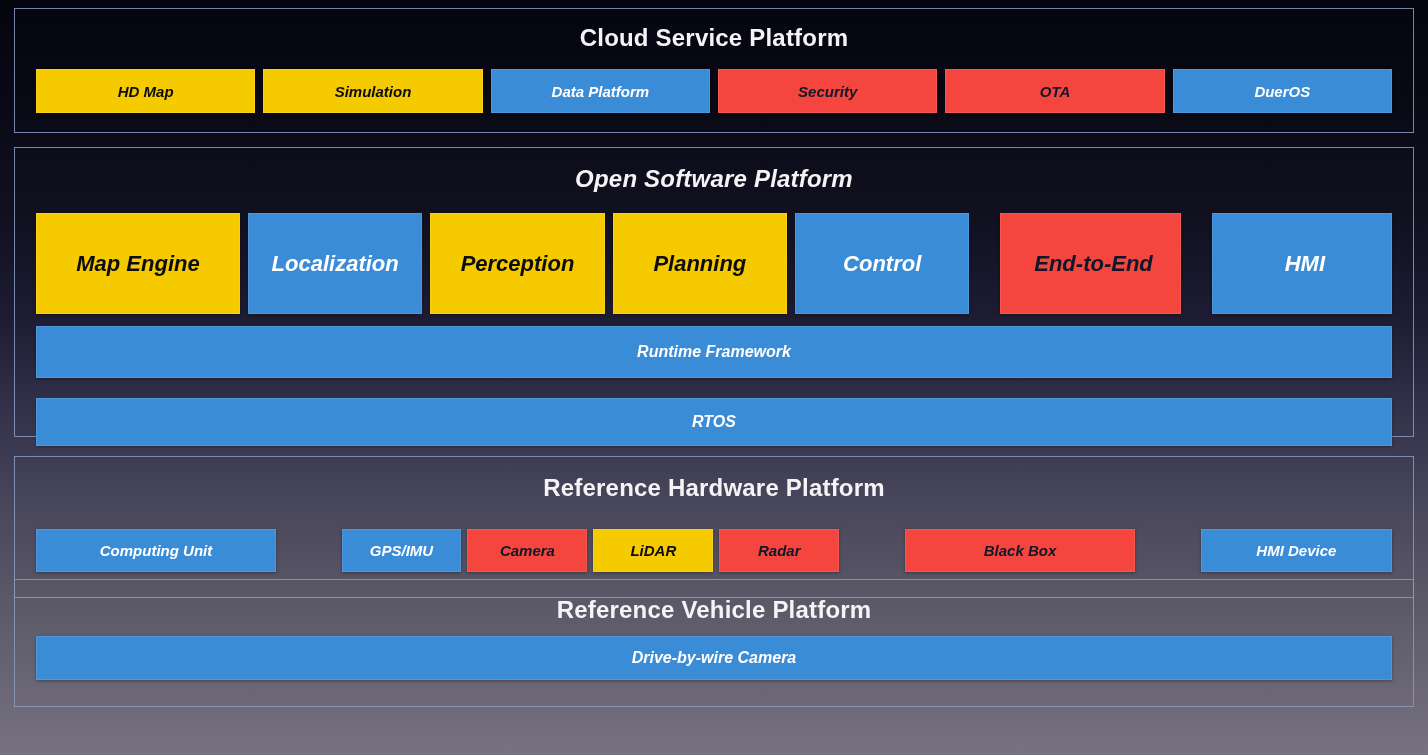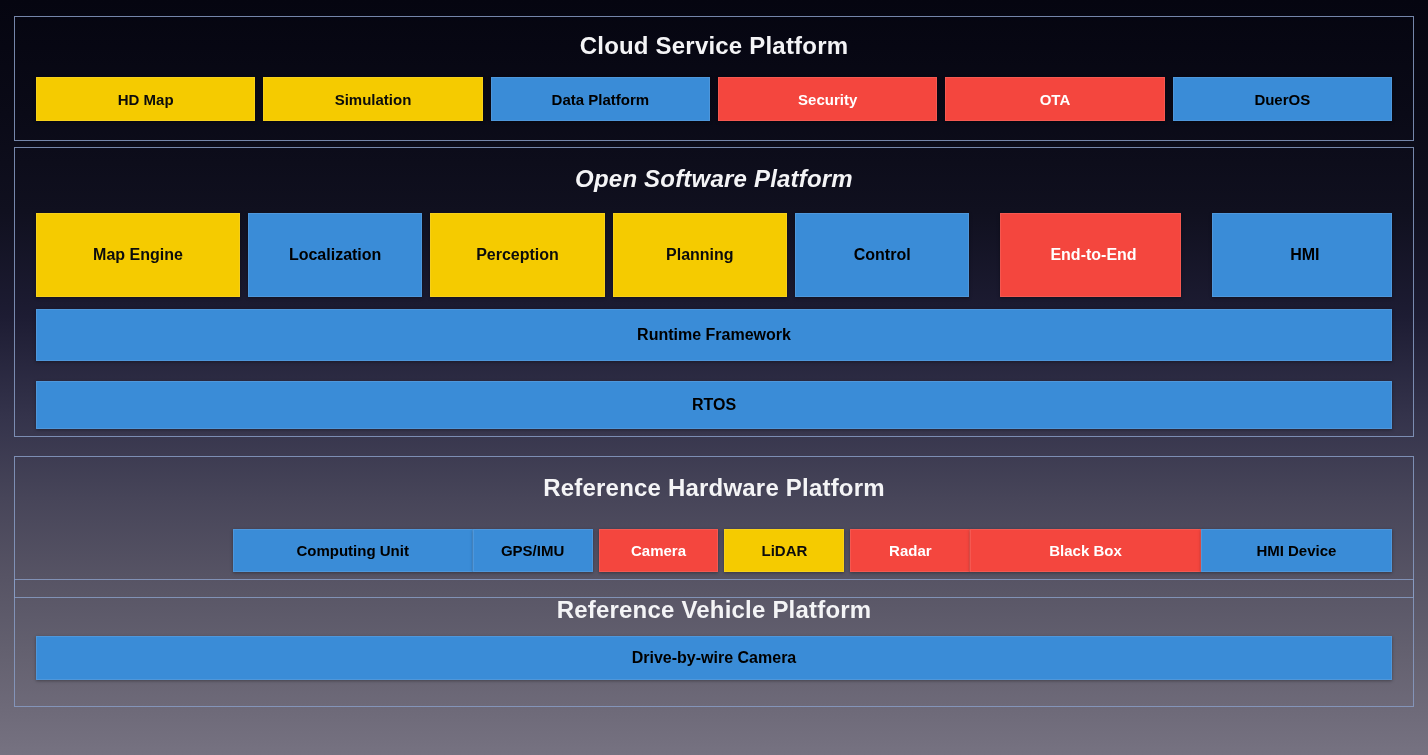--- a/index.html
+++ b/index.html
@@ -28,45 +28,46 @@
     line-height:32px;
     letter-spacing:0.2px;
   }
   .box{
     display:flex;align-items:center;justify-content:center;
     text-align:center;
     font-weight:bold;
     font-size:15px;
     box-sizing:border-box;
     box-shadow:0 1px 3px rgba(0,0,0,0.35), inset 0 0 0 1px rgba(255,255,255,0.10);
+    font-style:italic;
   }
   .c-yellow{background:var(--yellow);color:#0c0c0c;}
-  .c-blue{background:var(--blue);color:#000000;}
-  .c-red{background:var(--red);color:#ffffff;}
+  .c-blue{background:var(--blue);color:#ffffff;}
+  .c-red{background:var(--red);color:#0f172a;}
 
   
-  .s1{top:16px;height:125px;}
+  .s1{top:8px;height:125px;}
   .s1 .sec-title{margin-top:13px;}
   .cloud-row{display:flex;gap:8px;margin-top:15px;}
   .cloud-row .box{flex:1 1 0;height:44px;}
 
   
   .s2{top:147px;height:290px;}
   .s2 .sec-title{margin-top:15px;font-style:italic;}
   .sw-row{display:flex;margin-top:18px;}
-  .sw-row .box{flex:1 1 0;height:84px;margin-left:8px;font-size:16px;}
+  .sw-row .box{flex:1 1 0;height:101px;margin-left:8px;font-size:22px;}
   .sw-row .box:first-child{margin-left:0;flex-grow:1.17;}
   .sw-row .box.gap-lg{margin-left:31px;padding-left:6px;}
   .bar{height:52px;margin-top:12px;font-size:16px;}
   .bar.rtos{height:48px;margin-top:20px;}
 
   
   .s3{top:456px;height:142px;}
   .s3 .sec-title{margin-top:15px;}
-  .hw-row{display:flex;justify-content:flex-end;margin-top:25px;}
+  .hw-row{display:flex;justify-content:space-between;margin-top:25px;}
   .hw-row .box{height:43px;}
   .hw-computing{width:17.7%;}
   .hw-sensors{display:flex;gap:6px;width:36.7%;}
   .hw-sensors .box{flex:1 1 0;}
   .hw-hmi{width:14.1%;}
   .hw-blackbox{width:17%;}
 
   
   .s4{top:579px;height:128px;}
   .s4 .sec-title{margin-top:14px;}

